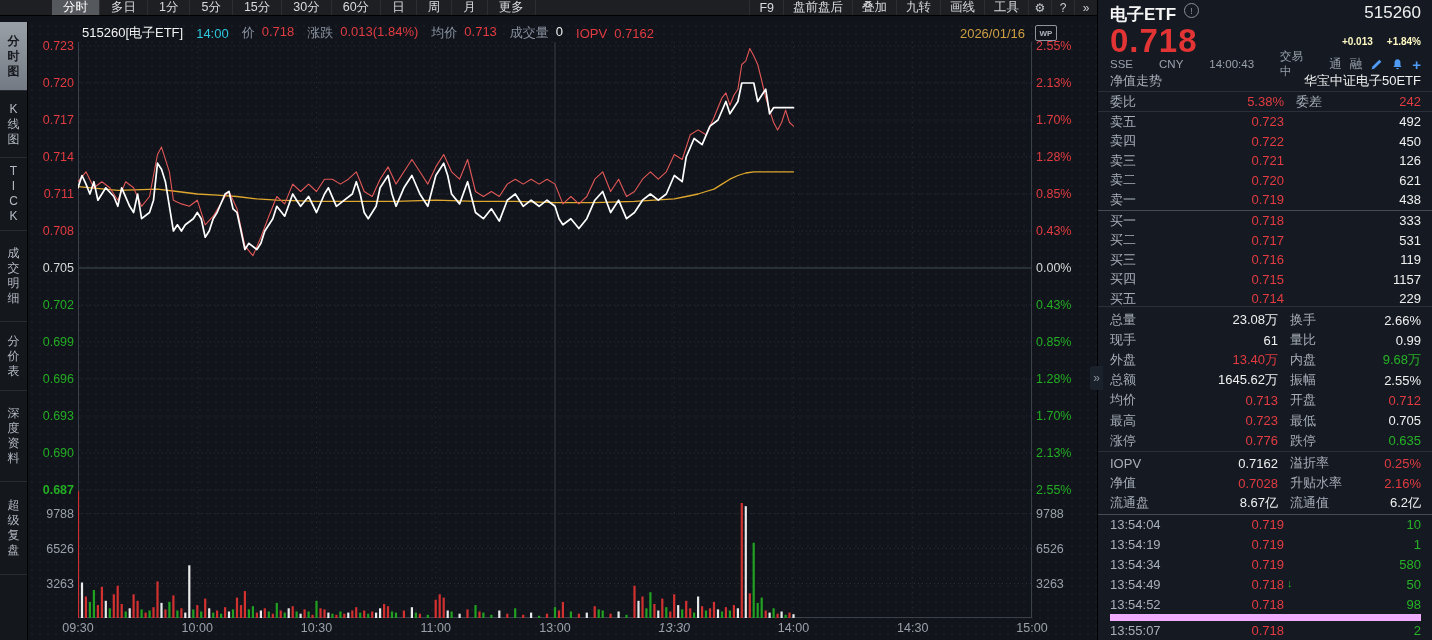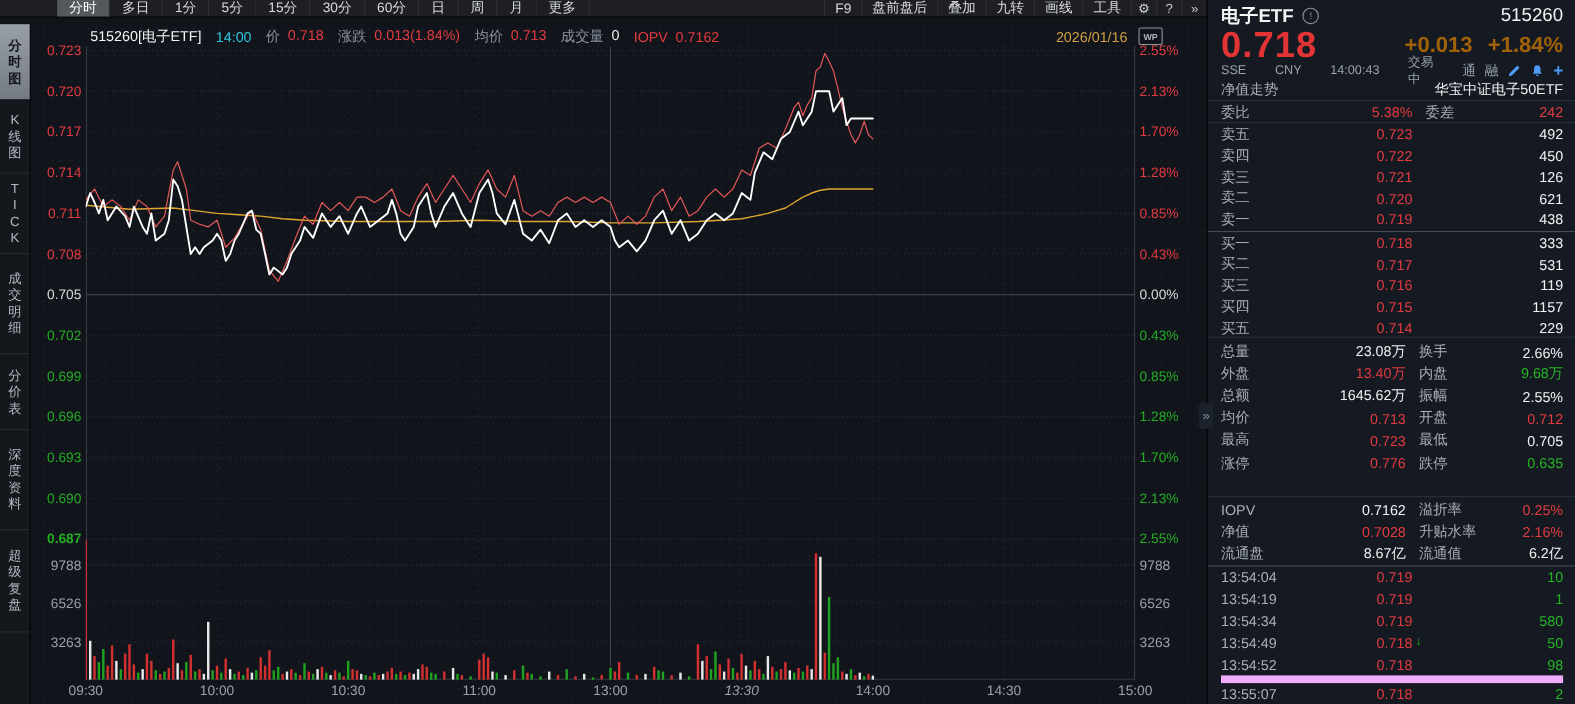--- a/index.html
+++ b/index.html
@@ -31,27 +31,27 @@
   #chart-svg{position:absolute;left:50px;top:20px;}
   .ax{position:absolute;font-size:12.5px;line-height:16px;}
   .ax-up{color:#e23b41;}
   .ax-down{color:#23ad23;}
   .ax-flat{color:#d8d8d8;}
   .ax-gray{color:#9aa1ab;}
   .ax-r{text-align:right;width:44px;}
   
   #panel{position:absolute;left:1097px;top:0;width:335px;height:640px;background:#151a22;border-left:1px solid #000;box-sizing:border-box;}
   .p-abs{position:absolute;left:0;width:335px;box-sizing:border-box;}
-  #p-name-row{top:3px;height:22px;display:flex;align-items:center;padding:0 12px;}
+  #p-name-row{top:3px;height:22px;display:flex;align-items:flex-start;padding:0 12px;}
   #p-name{color:#f5f5f5;font-size:17px;font-weight:bold;}
   #p-info-icon{width:13px;height:13px;border:1px solid #8a9099;border-radius:50%;color:#8a9099;font-size:9px;display:flex;align-items:center;justify-content:center;margin-left:8px;}
   #p-code{margin-left:auto;color:#f0f0f0;font-size:17px;}
   #p-price-row{top:24px;height:34px;display:flex;align-items:center;padding:0 12px;}
   #p-price{color:#e23434;font-size:33px;font-weight:bold;letter-spacing:1px;}
-  #p-change-wrap{margin-left:auto;display:flex;gap:14px;color:#a16207;font-size:20px;font-weight:bold;}
+  #p-change-wrap{margin-left:auto;display:flex;gap:14px;color:#fef9c3;font-size:10px;font-weight:bold;}
   #p-sub-row{top:56px;height:16px;display:flex;align-items:center;padding:0 12px;color:#99a1ac;font-size:11.5px;gap:26px;}
   #p-sub-icons{margin-left:auto;display:flex;align-items:center;gap:8px;color:#99a1ac;font-size:12.5px;}
   .blue-ic{color:#4f9bf5;display:flex;align-items:center;}
   .sec{border-bottom:1px solid #2a303a;}
   #sec-nav{top:71px;height:21px;display:flex;align-items:center;padding:0 12px;}
   #nav-label{color:#a8aeb8;}
   #nav-value{margin-left:auto;color:#f0f0f0;}
   #sec-weibi{top:92px;height:20px;display:grid;grid-template-columns:56px 118px 56px 1fr;align-items:center;padding:0 12px;}
   #sec-asks{top:112px;height:98px;padding:0 12px;}
   #sec-bids{top:210px;height:97px;padding:0 12px;border-top:1px solid #454c58;}
@@ -507,20 +507,26 @@
         </div>
       </div>
     <div id="sec-stats" class="p-abs sec">
         <div class="stat-row">
           <span class="lab">总量</span>
           <span class="v-r c-w">23.08万</span>
           <span class="lab" style="padding-left: 12px;">换手</span>
           <span class="v-r c-w">2.66%</span>
         </div>
         <div class="stat-row">
+          <span class="lab">现手</span>
+          <span class="v-r c-w">61</span>
+          <span class="lab" style="padding-left: 12px;">量比</span>
+          <span class="v-r c-w">0.99</span>
+        </div>
+        <div class="stat-row">
           <span class="lab">外盘</span>
           <span class="v-r c-r">13.40万</span>
           <span class="lab" style="padding-left: 12px;">内盘</span>
           <span class="v-r c-g">9.68万</span>
         </div>
         <div class="stat-row">
           <span class="lab">总额</span>
           <span class="v-r c-w">1645.62万</span>
           <span class="lab" style="padding-left: 12px;">振幅</span>
           <span class="v-r c-w">2.55%</span>

